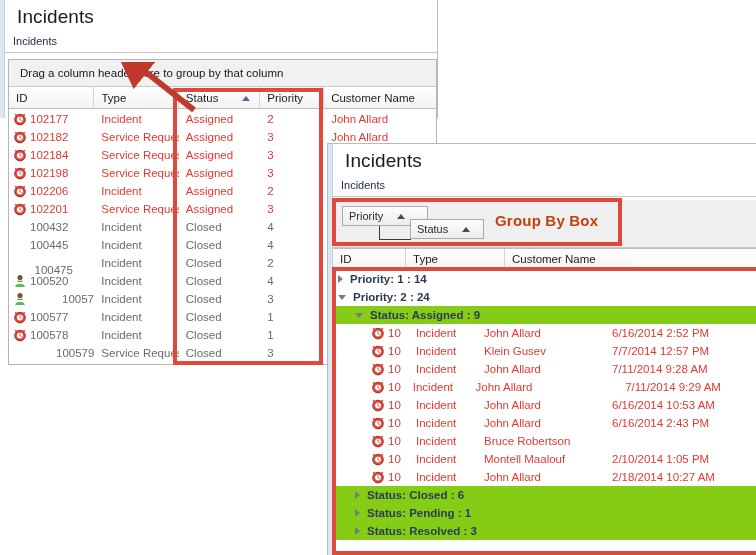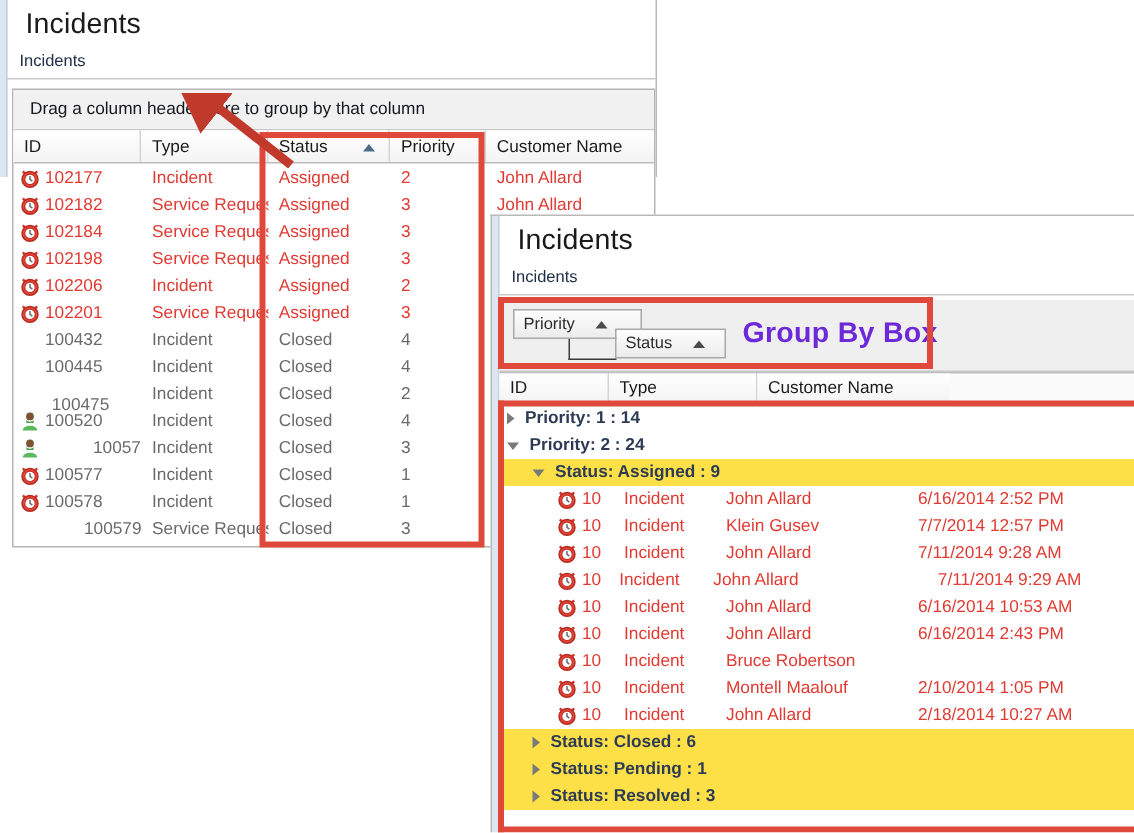--- a/index.html
+++ b/index.html
@@ -48,39 +48,39 @@
   .c-gray{color:#6a6a6a;}
 
   
   .ico{width:14px;height:14px;margin-right:3px;flex:none;display:inline-block;position:relative;}
   .ico svg{display:block;}
 
   
   .anno-box{position:absolute;border:4px solid #e1483c;box-sizing:border-box;pointer-events:none;}
   .anno-arrow{position:absolute;pointer-events:none;}
   .gbb-label{
-    position:absolute;font-size:19px;font-weight:bold;color:#6d28d9;
+    position:absolute;font-size:15px;font-weight:bold;color:#c2410c;
     font-family:"Liberation Sans","DejaVu Sans",sans-serif;letter-spacing:.2px;
   }
 
   
   .gbb-area{background:#efefef;border-bottom:1px solid #c8c8c8;position:relative;box-sizing:border-box;}
   .chip{
     position:absolute;border:1px solid #a9a9a9;background:linear-gradient(#fdfdfd,#ececec);
     font-size:11px;color:#2b2b2b;display:flex;align-items:center;
     padding:0 6px;height:20px;box-sizing:border-box;
   }
   .chip .sort-asc{position:static;margin-left:14px;margin-top:0;
     border-bottom-color:#4a4a4a;}
   .chip-connector{position:absolute;border-left:1px solid #3a3a3a;border-bottom:1px solid #3a3a3a;}
 
   
   .grow{display:flex;align-items:center;height:18px;font-size:11.5px;font-weight:bold;color:#2d3b55;box-sizing:border-box;}
   .grow.lvl1{padding-left:5px;background:#ffffff;}
-  .grow.lvl2{padding-left:22px;background:#fde047;}
+  .grow.lvl2{padding-left:22px;background:#84cc16;}
   .tri{width:0;height:0;margin-right:7px;flex:none;}
   .tri.closed{border-top:4px solid transparent;border-bottom:4px solid transparent;border-left:5px solid #7a7a7a;}
   .tri.open{border-left:4px solid transparent;border-right:4px solid transparent;border-top:5px solid #7a7a7a;}
 </style>
 </head>
 <body>
 
 <div class="panel" style="left:0;top:0;width:438px;height:118px;border-right:1px solid #b9b9b9;">
   <div class="panel-leftrail"></div>
   <div class="panel-title">Incidents</div>

